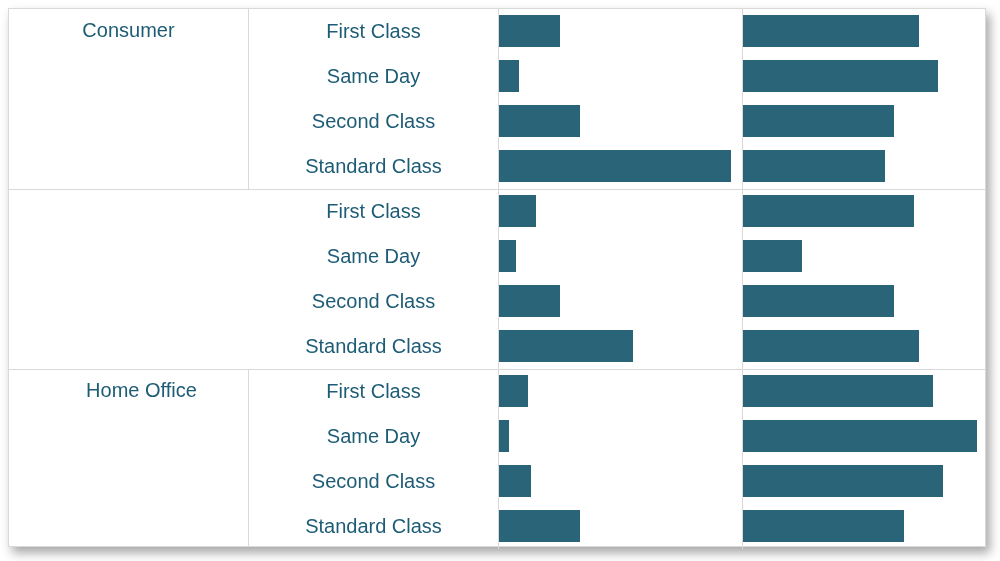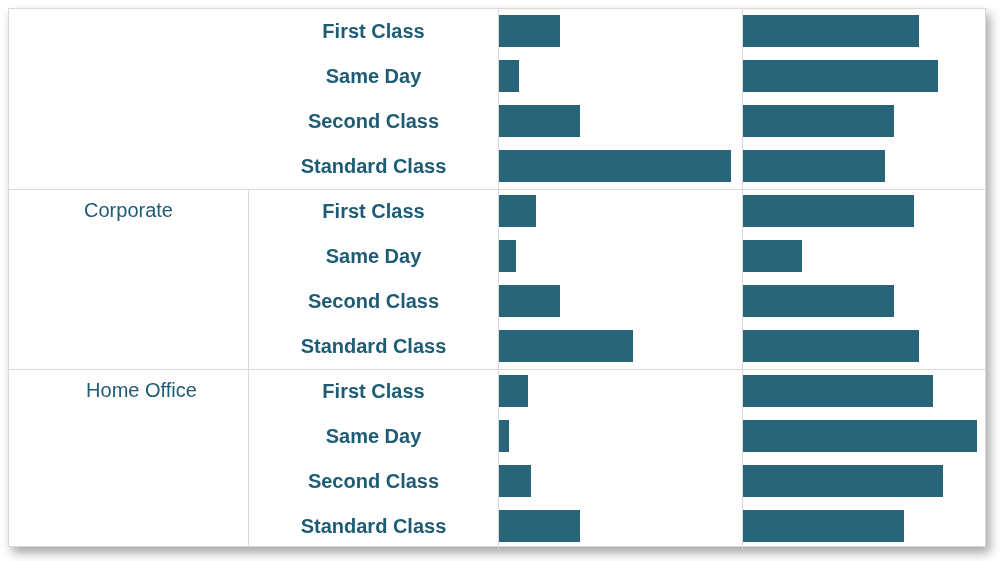--- a/index.html
+++ b/index.html
@@ -74,31 +74,31 @@
     border-right: 1px solid #d9d9d9;
     box-sizing: border-box;
   }
 </style>
 </head>
 <body>
 
 <div class="wrap">
   <div class="panel">
 
-    <div class="seg-block" style="top:180px; height:180px;">
-      <div class="seg-label">Corporate</div>
+    <div class="seg-block" style="top:0; height:180px;">
+      <div class="seg-label">Consumer</div>
     </div>
     <div class="seg-block" style="top:360px; height:177px;padding-left:26px;">
       <div class="seg-label">Home Office</div>
     </div>
 
     <div class="group-sep" style="top:180px;"></div>
     <div class="group-sep" style="top:360px;"></div>
 
-    <div id="rows" style="position:absolute; left:0; top:0; right:0; bottom:0;font-weight:bold;">
+    <div id="rows" style="position:absolute; left:0; top:0; right:0; bottom:0;">
         <div class="row" style="position: absolute; left: 0px; right: 0px; top: 0px; height: 45px;">
           <div class="cell ship">
             <div class="label">First Class</div>
           </div>
           <div class="cell m1">
             <div class="bar" style="width: 61px;"></div>
           </div>
           <div class="cell m2">
             <div class="bar" style="width: 175.68px;"></div>
           </div>

